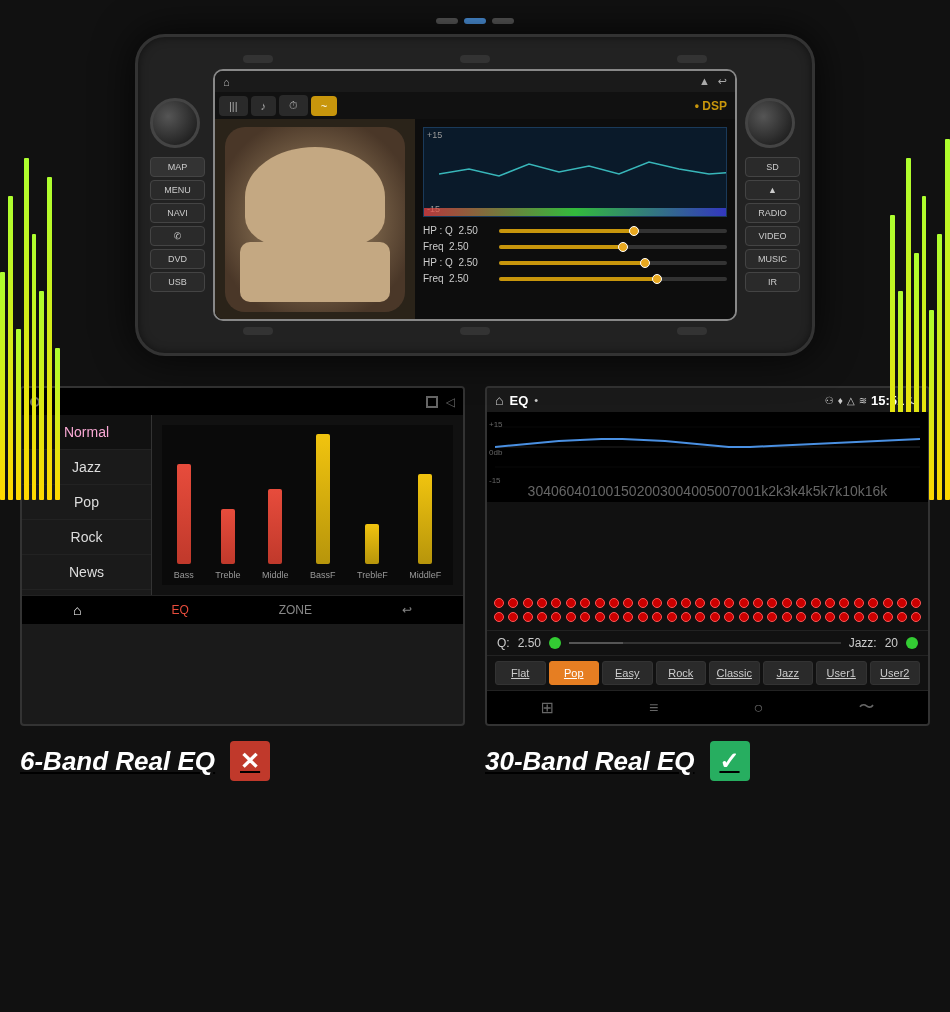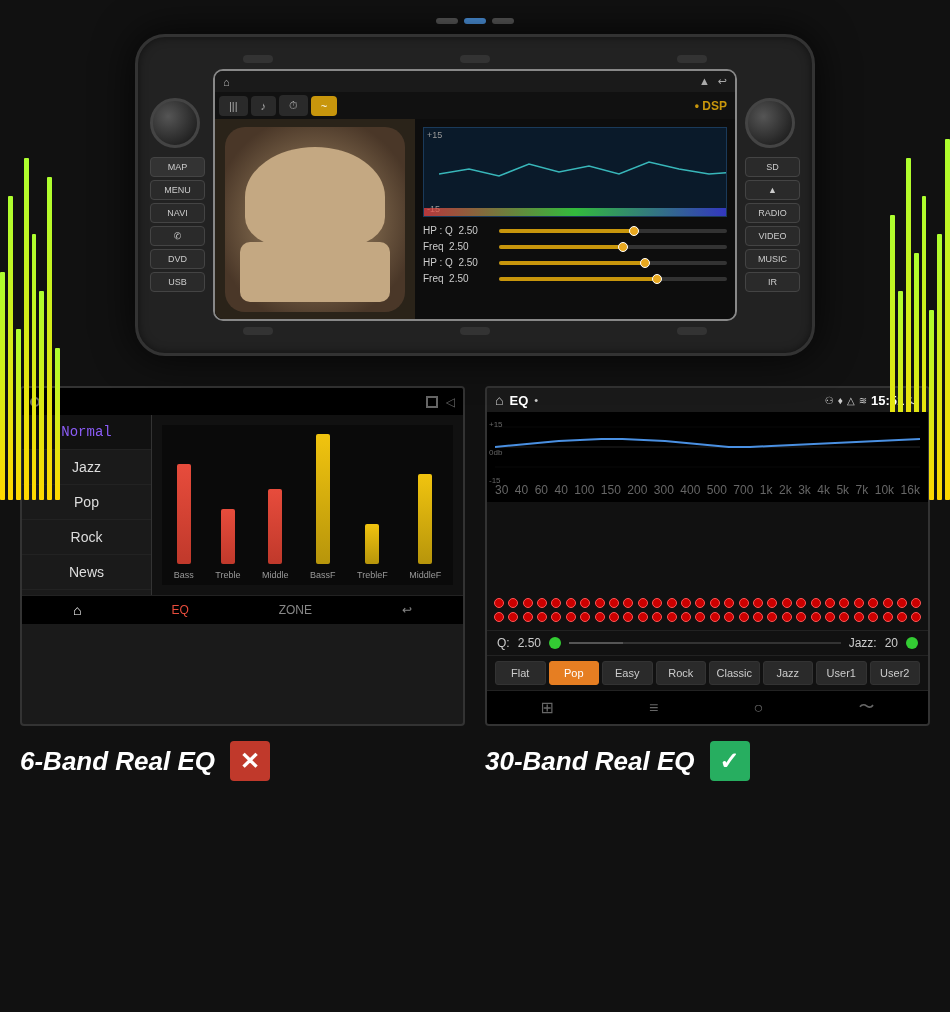--- a/index.html
+++ b/index.html
@@ -290,22 +290,21 @@
     }
     .preset-item {
       padding: 9px 12px;
       font-size: 14px;
       color: #ddd;
       border-bottom: 1px solid #222;
       text-align: center;
     }
     .preset-item.active {
       background: #111;
-      color: #8b5cf6;
-      font-family: Liberation Mono, monospace;
+      color: #f9a8d4;
     }
     .eq-bars-panel {
       flex: 1;
       background: #111;
       padding: 10px;
       display: flex;
       flex-direction: column;
     }
     .bars-container {
       display: flex;
@@ -358,22 +357,22 @@
     .r-refresh { font-size: 14px; }
 
     .r-graph-area {
       background: #000;
       padding: 5px 8px;
       position: relative;
       height: 90px;
     }
     .r-graph-labels {
       display: flex;
-      justify-content: space-between;
-      font-size: 12px;
+      justify-content: center;
+      font-size: 14px;
       color: #666;
       margin-bottom: 18px;
     }
     .r-graph-svg {
       width: 100%;
       height: 60px;
     }
     .r-graph-db {
       position: absolute;
       left: 2px;
@@ -455,20 +454,21 @@
     }
     .r-preset-btn {
       flex: 1;
       padding: 5px 2px;
       text-align: center;
       font-size: 11px;
       color: #ccc;
       background: #2a2a2a;
       border-radius: 3px;
       border: 1px solid #333;
+      text-decoration: underline;
     }
     .r-preset-btn.active {
       background: #e67e22;
       color: #fff;
       border-color: #e67e22;
     }
 
     .r-bottom-nav {
       background: #000;
       display: flex;
@@ -477,20 +477,21 @@
       padding: 6px;
       border-top: 1px solid #222;
     }
     .r-nav-icon { font-size: 16px; color: #666; }
 
     
     .caption-row {
       display: flex;
       margin: 15px 20px 0;
       gap: 20px;
+      text-decoration: underline;
     }
     .caption-box {
       flex: 1;
       display: flex;
       align-items: center;
       gap: 15px;
     }
     .caption-text {
       font-size: 26px;
       font-weight: bold;

